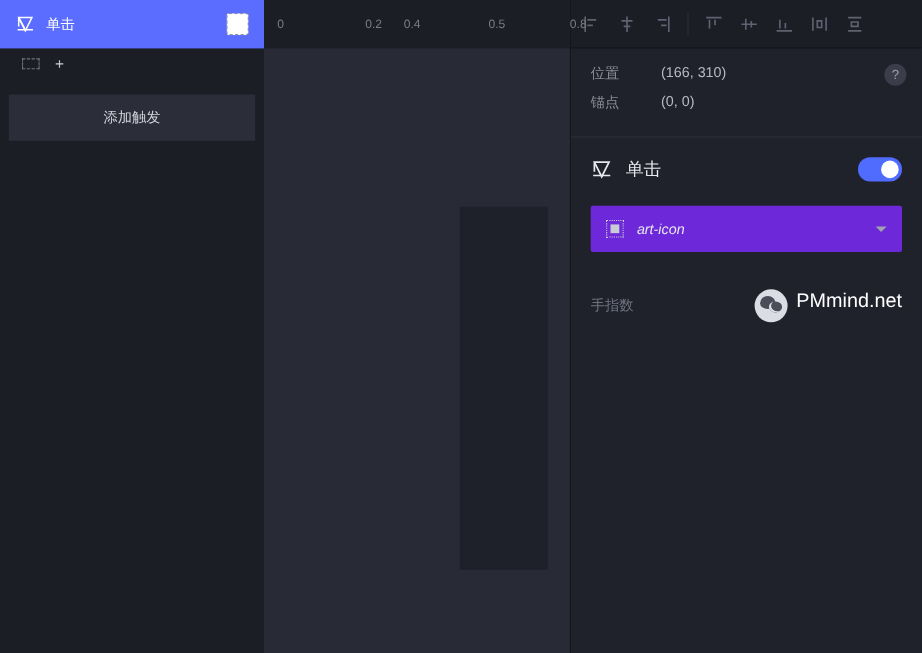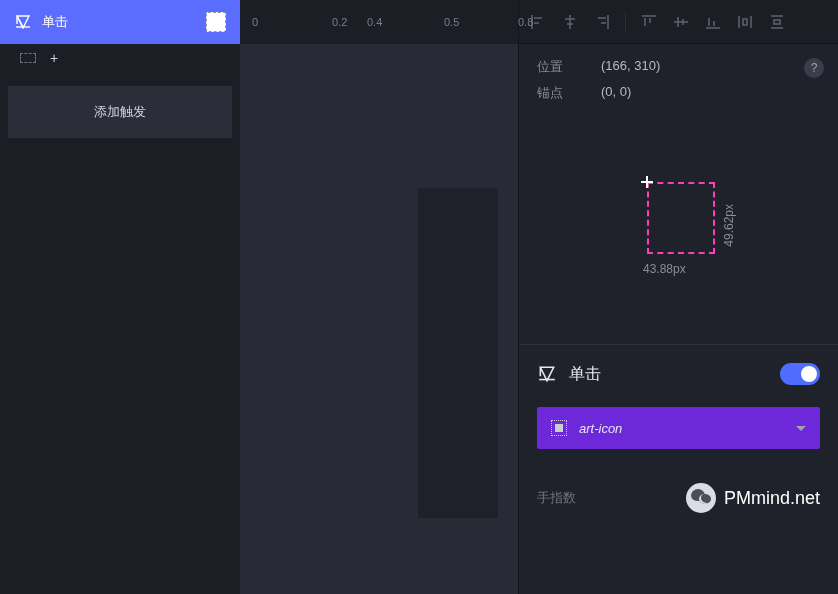--- a/index.html
+++ b/index.html
@@ -42,21 +42,21 @@
   color: #8a8d96;
   gap: 14px;
   font-size: 12px;
 }
 .dashed-box-small {
   width: 16px; height: 10px;
   border: 1px dashed #6e7180;
 }
 .add-trigger-btn {
   margin: 14px 8px 0 8px;
-  height: 52px;
+  height: 42px;
   background: #2b2d38;
   display: flex;
   align-items: center;
   justify-content: center;
   color: #d0d3da;
   cursor: pointer;
 }
 .center-panel {
   flex: 1;
   background: #282a35;
@@ -203,21 +203,21 @@
 .bottom-row {
   display: flex;
   align-items: center;
   padding: 16px 18px;
   color: #6f7280;
   gap: 10px;
 }
 .wechat-badge {
   margin-left: auto;
   display: flex;
-  align-items: center;
+  align-items: flex-start;
   gap: 8px;
   font-size: 18px;
   font-weight: 500;
   color: #fff;
 }
 .wx-ico {
   width: 30px; height: 30px;
   background: #dadde4;
   border-radius: 50%;
   position: relative;
@@ -304,27 +304,20 @@
     <div class="prop-line">
       <span class="label">位置</span>
       <span class="val">(166, 310)</span>
     </div>
     <div class="prop-line">
       <span class="label">锚点</span>
       <span class="val">(0, 0)</span>
     </div>
   </div>
 
-  <div class="preview-area">
-    <div class="dash-rect">
-      <div class="anchor-cross"></div>
-    </div>
-    <div class="dim-w">43.88px</div>
-    <div class="dim-h">49.62px</div>
-  </div>
 
   <div class="divider-h"></div>
 
   <div class="event-row">
     <svg width="20" height="20" viewBox="0 0 18 18">
         <path d="M3 3 L15 3 L9 15 Z M3 3 L3 11" stroke="#e6e8ee" stroke-width="1.4" fill="none"></path>
         <path d="M2 14 L16 14" stroke="#e6e8ee" stroke-width="1.4"></path>
       </svg>
     <span>单击</span>
     <div class="toggle"></div>

